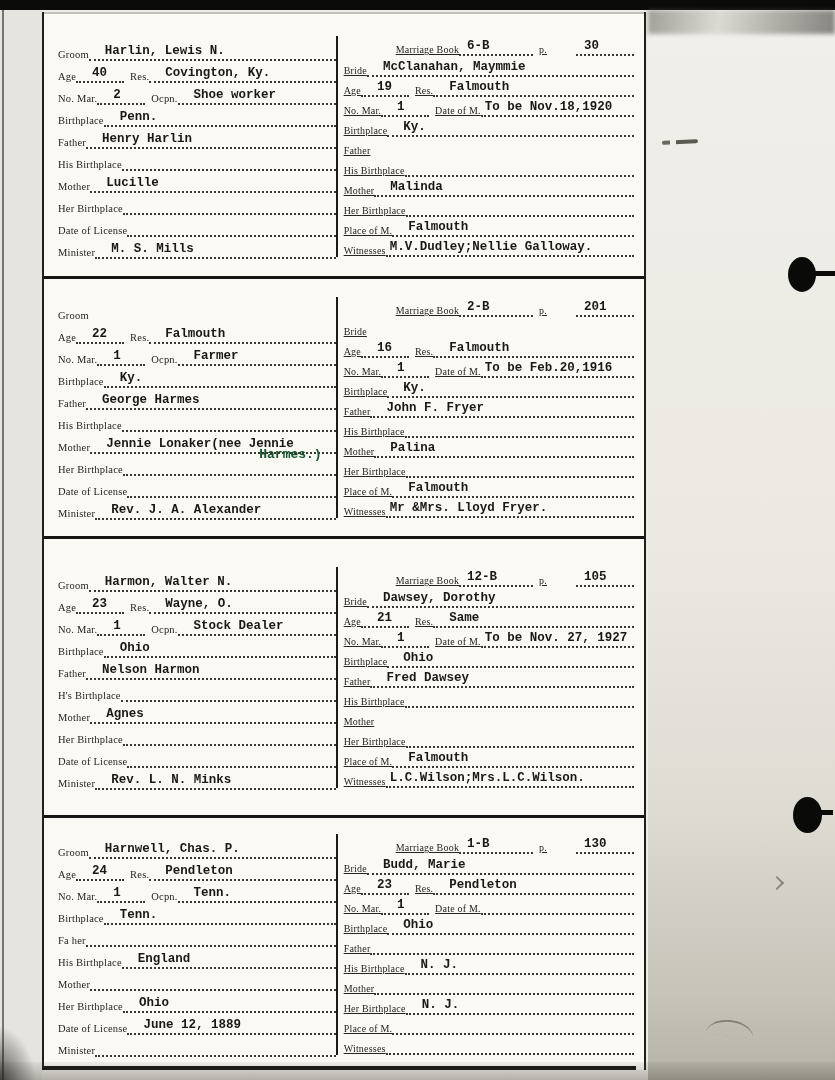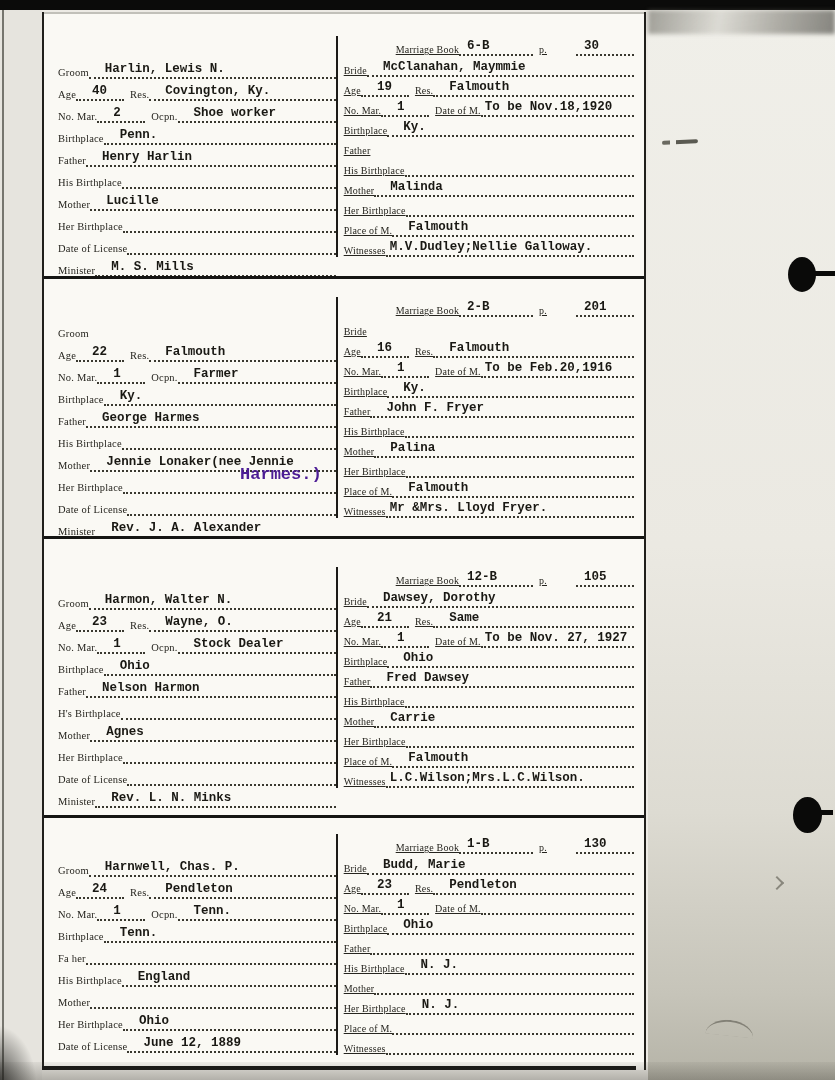--- a/index.html
+++ b/index.html
@@ -35,40 +35,40 @@
   .card::before { content:""; position:absolute; left:0; right:0; top:0; height:2px; background:rgba(125,123,112,.45); }
   .card::after  { content:""; position:absolute; left:-2px; right:8px; bottom:0; height:4px; background:#121210; }
 
   .record { position:relative; display:flex; align-items:flex-start; overflow:hidden; }
   .record + .record { border-top:3px solid #151513; }
   .r1 { height:264px; padding-top:24px; }
   .r2 { height:260px; padding-top:18px; }
   .r3 { height:279px; padding-top:28px; }
   .r4 { height:248px; padding-top:16px; }
 
-  .col-groom { width:308px; padding-left:14px; margin-top:21px; }
+  .col-groom { width:308px; padding-left:14px; margin-top:3px; }
   .col-bride { flex:1; border-left:2px solid #1b1a17; padding:0 10px 0 6px; }
 
   .row { display:flex; align-items:flex-end; height:22px; position:relative; }
   .col-bride .row { height:20px; }
   .lbl { font-family:"Liberation Serif", serif; font-size:10.5px; color:#26251f; white-space:nowrap;
     padding-bottom:1px; letter-spacing:.2px; }
   .col-bride .lbl { font-size:10px;text-decoration:underline; }
   .lbl2 { padding-left:6px; }
   .val { font-family:"Liberation Mono", monospace; font-size:12.5px; font-weight:bold; color:#191813;
     border-bottom:2px dotted #39382f; line-height:1.05; padding:0 2px 1px 16px; white-space:nowrap; position:relative; }
   .grow { flex:1; }
   .v1 { min-width:48px; }
   .tight { padding-left:4px;margin-top:14px; }
   .hdr { height:18px; margin-bottom:1px; padding-left:52px; }
   .hdr .lbl { font-size:10px; }
   .hdr .bk { min-width:74px; padding-left:8px; }
   .hdr .pg { min-width:58px; padding-left:8px;margin-left:29px; }
   .wrapline { position:absolute; right:14px; top:15px; font-family:"Liberation Mono", monospace;
-    font-size:17px; font-weight:bold; color:#4c1d95; }
+    font-size:13px; font-weight:bold; color:#14532d; }
 
   .punch-dot { position:absolute; background:#0a0a09; border-radius:50%; }
   .punch-stick { position:absolute; background:#0a0a09; }
   .p1d { left:788px; top:257px; width:28px; height:35px; }
   .p1s { left:812px; top:271px; width:23px; height:5px; }
   .p2d { left:793px; top:797px; width:29px; height:36px; }
   .p2s { left:818px; top:810px; width:15px; height:5px; }
 
   .art-dashes { position:absolute; left:662px; top:140px; width:36px; height:4px;
     background:linear-gradient(90deg,#6a6960 0 8px, transparent 8px 14px, #5b5a52 14px 36px);
@@ -368,21 +368,20 @@
         <div class="row">
             <span class="lbl">Father</span>
             <span class="val grow">Fred Dawsey</span>
           </div>
         <div class="row">
             <span class="lbl">His Birthplace</span>
             <span class="val grow"></span>
           </div>
         <div class="row">
             <span class="lbl">Mother</span>
-            <span class="val grow">Carrie</span>
           </div>
         <div class="row">
             <span class="lbl">Her Birthplace</span>
             <span class="val grow"></span>
           </div>
         <div class="row">
             <span class="lbl">Place of M.</span>
             <span class="val grow">Falmouth</span>
           </div>
         <div class="row">

